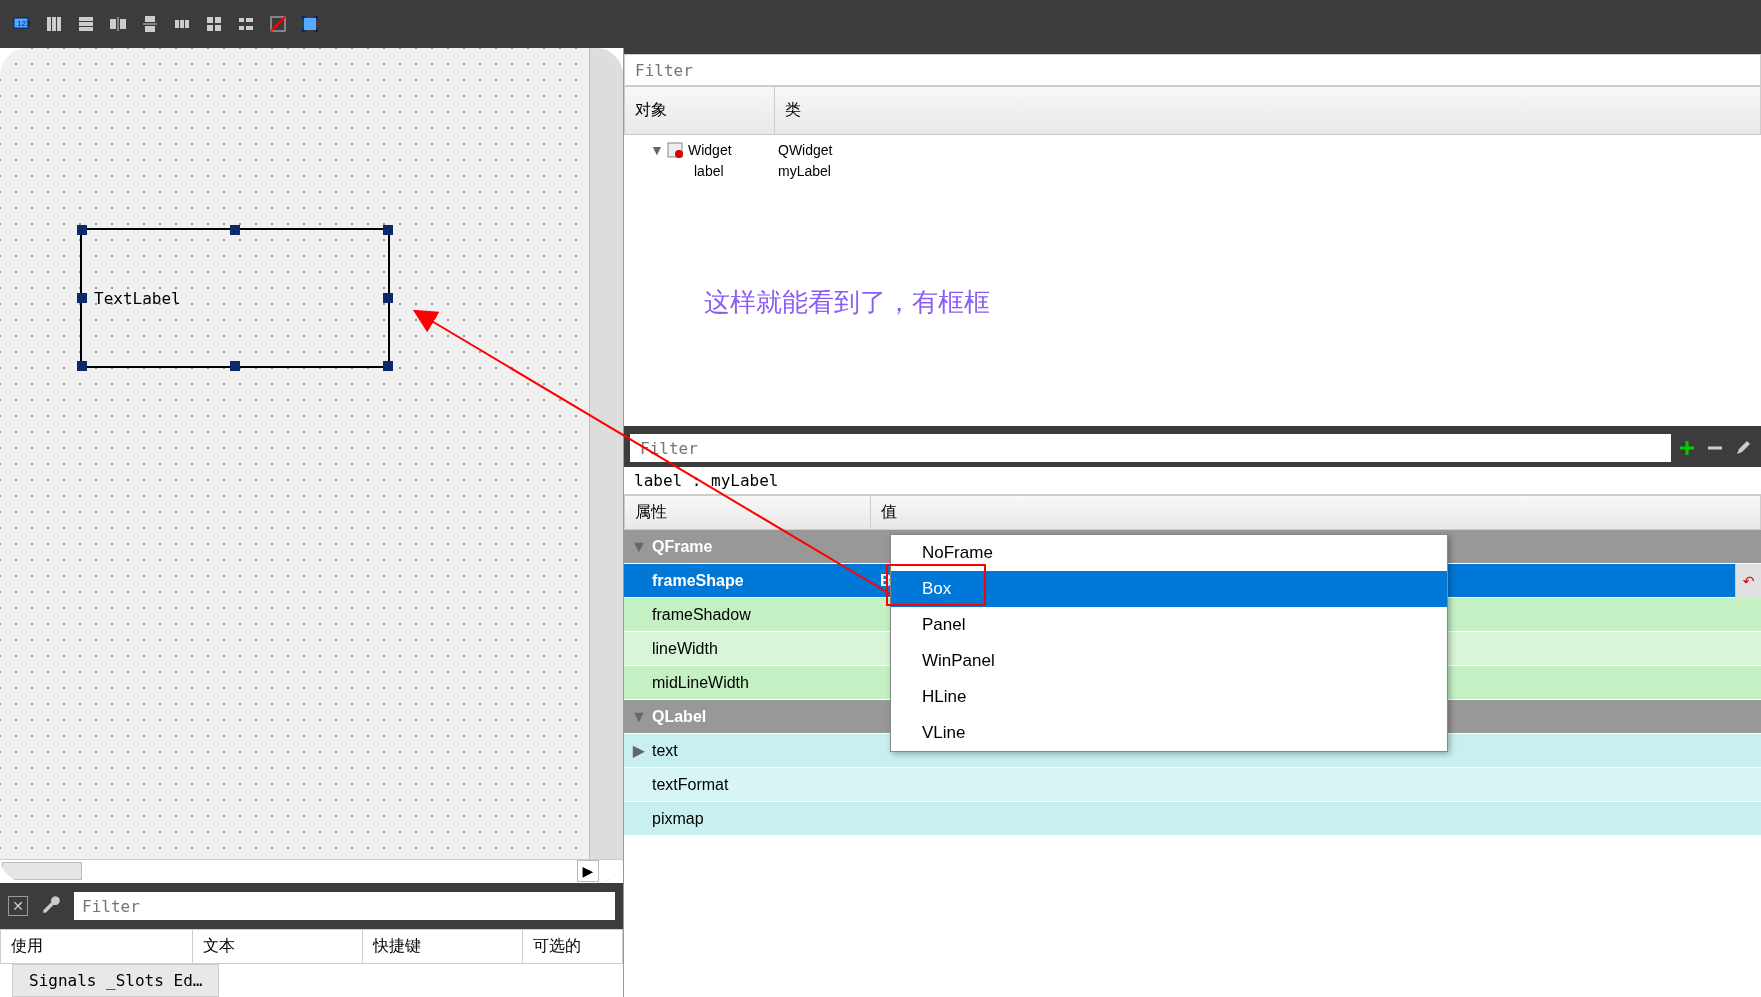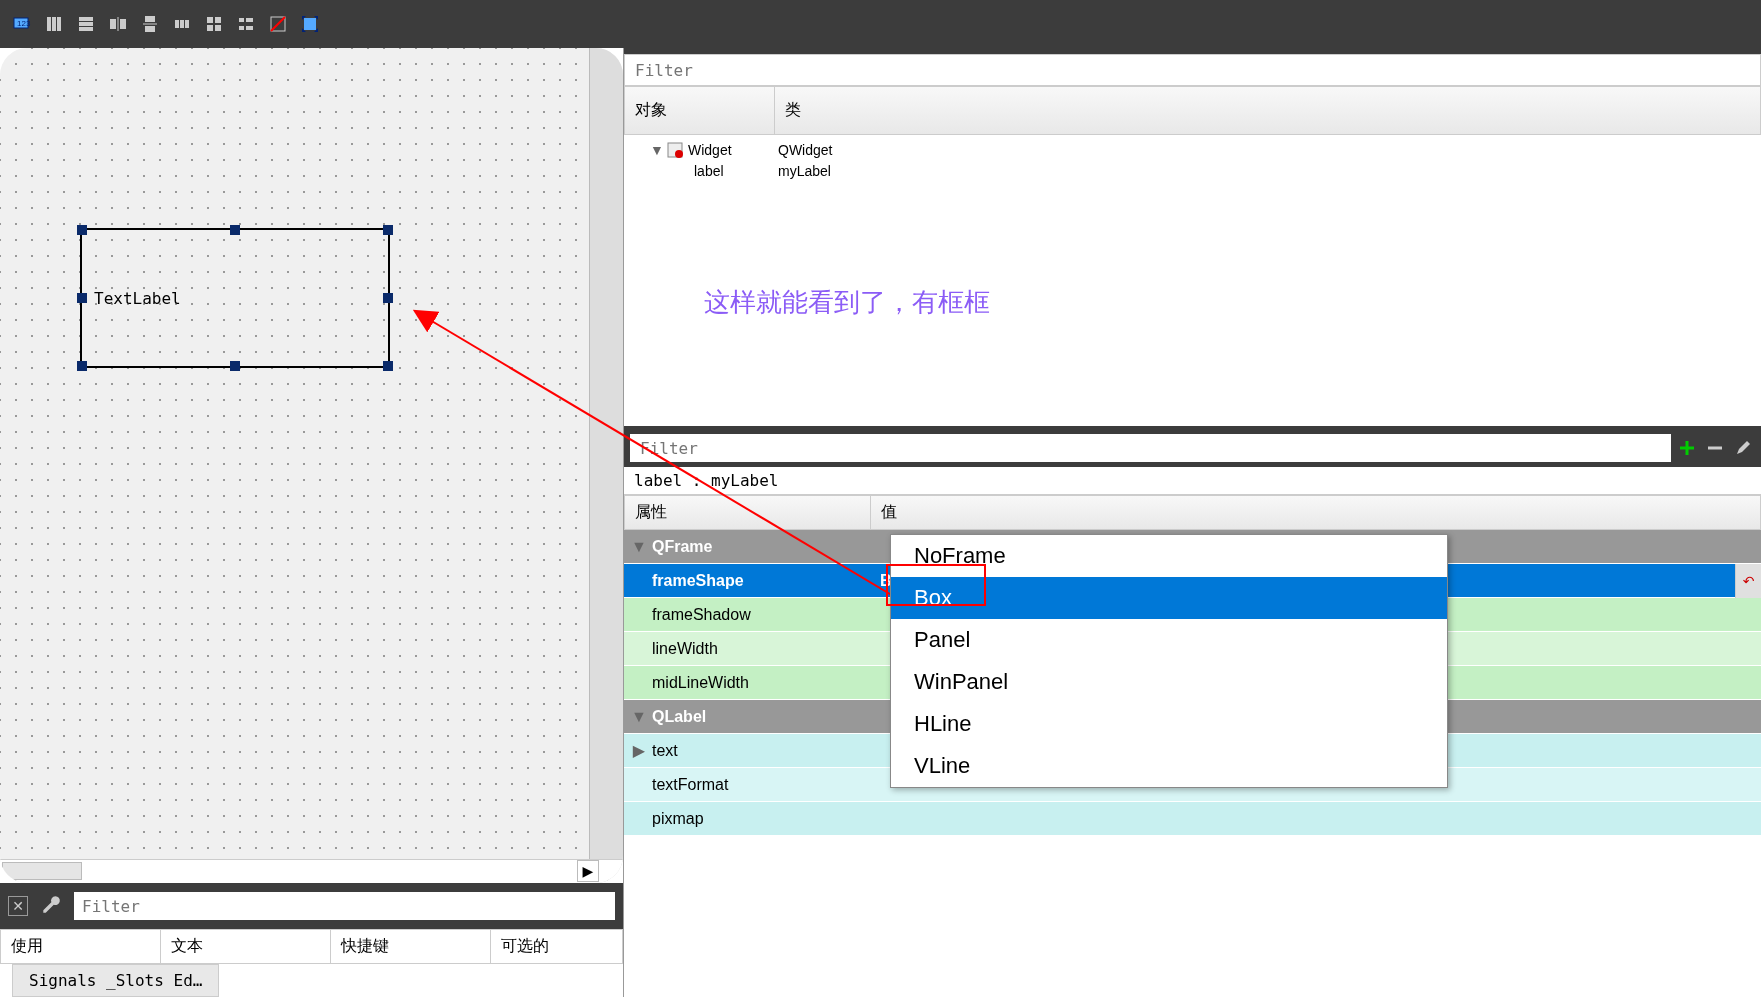--- a/index.html
+++ b/index.html
@@ -75,21 +75,21 @@
 .prop-group .name { padding-left: 28px; }
 .prop-selected { background: #0078d7; color: #fff; font-weight: bold; }
 .prop-green { background: #c4f0c4; }
 .prop-green2 { background: #d8f5d8; }
 .prop-cyan { background: #c8f0f0; }
 .prop-cyan2 { background: #d8f5f5; }
 .reset-btn { position: absolute; right: 0; top: 34px; width: 26px; height: 34px; background: #e0e0e0; border-left: 1px solid #ccc; display: flex; align-items: center; justify-content: center; color: #c00; cursor: pointer; }
 
 
 .dropdown { position: absolute; left: 890px; top: 534px; width: 558px; background: #fff; border: 1px solid #888; box-shadow: 2px 2px 6px rgba(0,0,0,0.3); z-index: 100; }
-.dd-item { padding: 8px 23px; font-size: 22px; cursor: pointer; }
+.dd-item { padding: 8px 31px; font-size: 17px; cursor: pointer; }
 .dd-item.sel { background: #0078d7; color: #fff; }
 .red-box { position: absolute; left: 886px; top: 564px; width: 100px; height: 42px; border: 2px solid #ff0000; z-index: 101; pointer-events: none; }
 
 
 .arrow-line { position: absolute; z-index: 99; pointer-events: none; }
 </style>
 </head>
 <body>
 
 <div class="toolbar">
@@ -189,21 +189,21 @@
     </div>
     <div class="signals-bar">
       <div class="close">✕</div>
       <div class="wrench"><svg width="22" height="22" viewBox="0 0 20 20">
             <path d="M14 2a4 4 0 0 0-3.7 5.5L3 14.8V17h2.2l7.3-7.3A4 4 0 1 0 14 2z" fill="#ccc"></path>
           </svg></div>
       <input placeholder="Filter" style="">
     </div>
     <div class="signals-table">
       <div class="signals-header">
-        <div class="col" style="width:160px">使用</div>
+        <div class="col" style="width:192px">使用</div>
         <div class="col" style="width:170px">文本</div>
         <div class="col" style="width:160px">快捷键</div>
         <div class="col" style="flex:1;border-right:none">可选的</div>
       </div>
       <div class="signals-tab">Signals _Slots Ed…</div>
     </div>
   </div>
 
   <div class="right-panel">
     <div class="panel-sep"></div>

